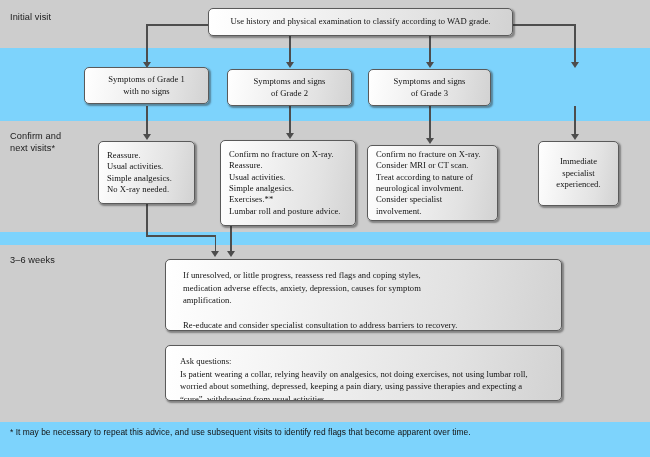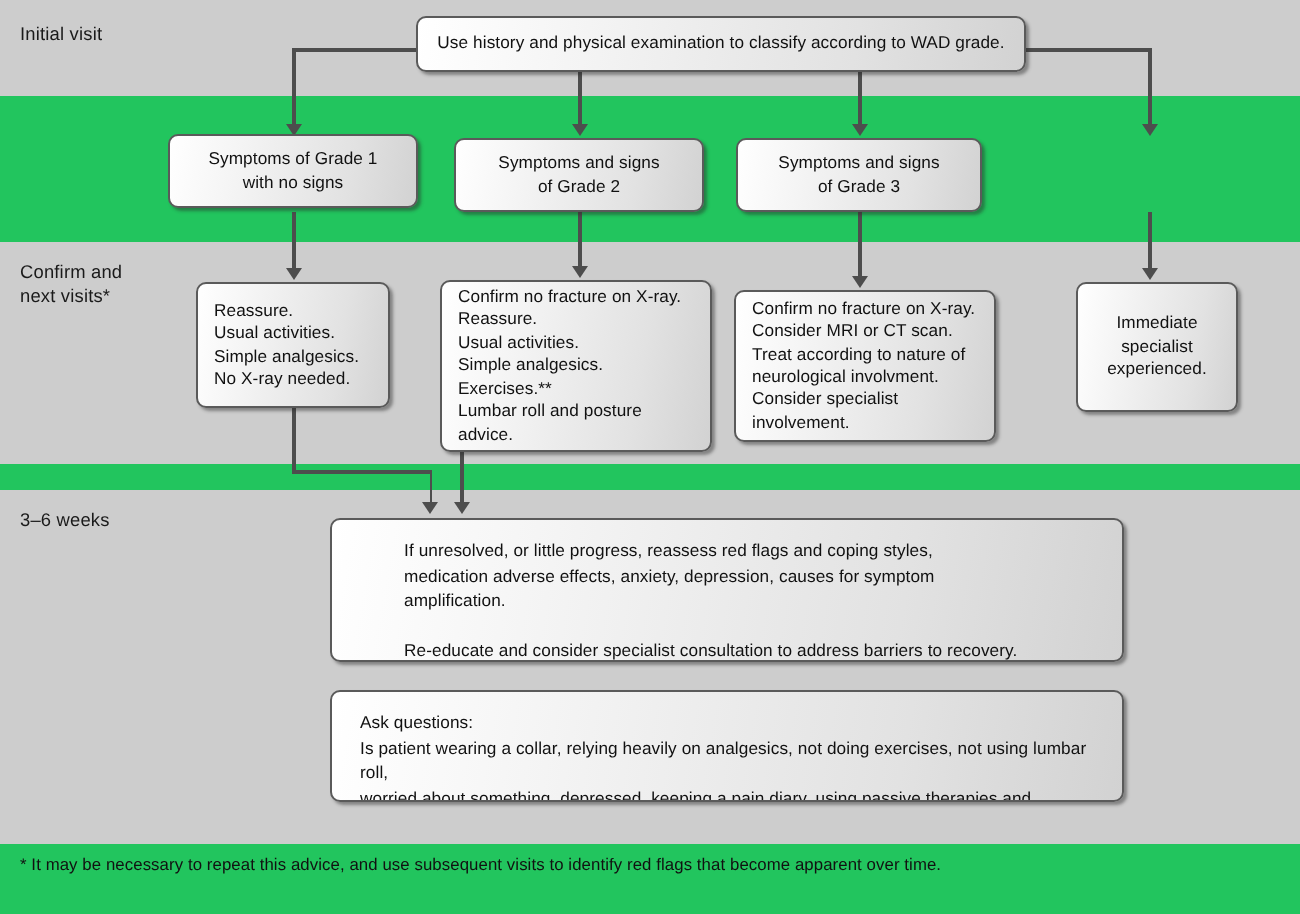--- a/index.html
+++ b/index.html
@@ -9,21 +9,21 @@
   }
   body {
     font-family: "Liberation Sans", sans-serif;
     -webkit-font-smoothing: antialiased;
   }
   #page {
     position: relative;
     width: 650px;
     height: 457px;
     overflow: hidden;
-    background: #22c55e;
+    background: #7dd3fc;
   }
 
   
   .band {
     position: absolute;
     left: 0;
     width: 650px;
     background: #cdcdcd;
   }
   #band-initial-visit { top: 0px;   height: 48px; }
@@ -51,30 +51,31 @@
     border-radius: 5px;
     background: linear-gradient(100deg, #ffffff 0%, #f4f4f4 28%, #e2e2e2 72%, #d2d2d2 100%);
     box-shadow: 1.5px 1.5px 1.6px rgba(40,40,40,0.45);
     color: #111111;
     font-size: 8.6px;
     line-height: 11.4px;
     letter-spacing: 0.05px;
     display: flex;
     align-items: center;
     overflow: hidden;
+    font-family: Liberation Serif, serif;
   }
   .node .node-text {
     width: 100%;
     white-space: pre-line;
   }
   .node.center .node-text { text-align: center; }
   .node.left   { padding: 0 8px; }
   .node.left .node-text { text-align: left; }
   .node.bigbox { align-items: flex-start; padding: 9px 0 0 0; }
-  .node.bigbox .node-text { padding-left: 36px; padding-right: 12px; line-height: 12.6px; }
+  .node.bigbox .node-text { padding-left: 17px; padding-right: 12px; line-height: 12.6px; }
   .node.bigbox2 .node-text { padding-left: 14px; padding-right: 12px; line-height: 12.6px; }
 
   
   #node-classify      { left: 208px; top: 8px;   width: 305px; height: 28px; }
   #node-grade1        { left: 84px;  top: 67px;  width: 125px; height: 37px; }
   #node-grade2        { left: 227px; top: 69px;  width: 125px; height: 37px; }
   #node-grade3        { left: 368px; top: 69px;  width: 123px; height: 37px; }
   #node-xray-fracture { left: 512px; top: 69px;  width: 126px; height: 37px; }
 
   #node-grade1-care   { left: 98px;  top: 141px; width: 97px;  height: 63px; }

